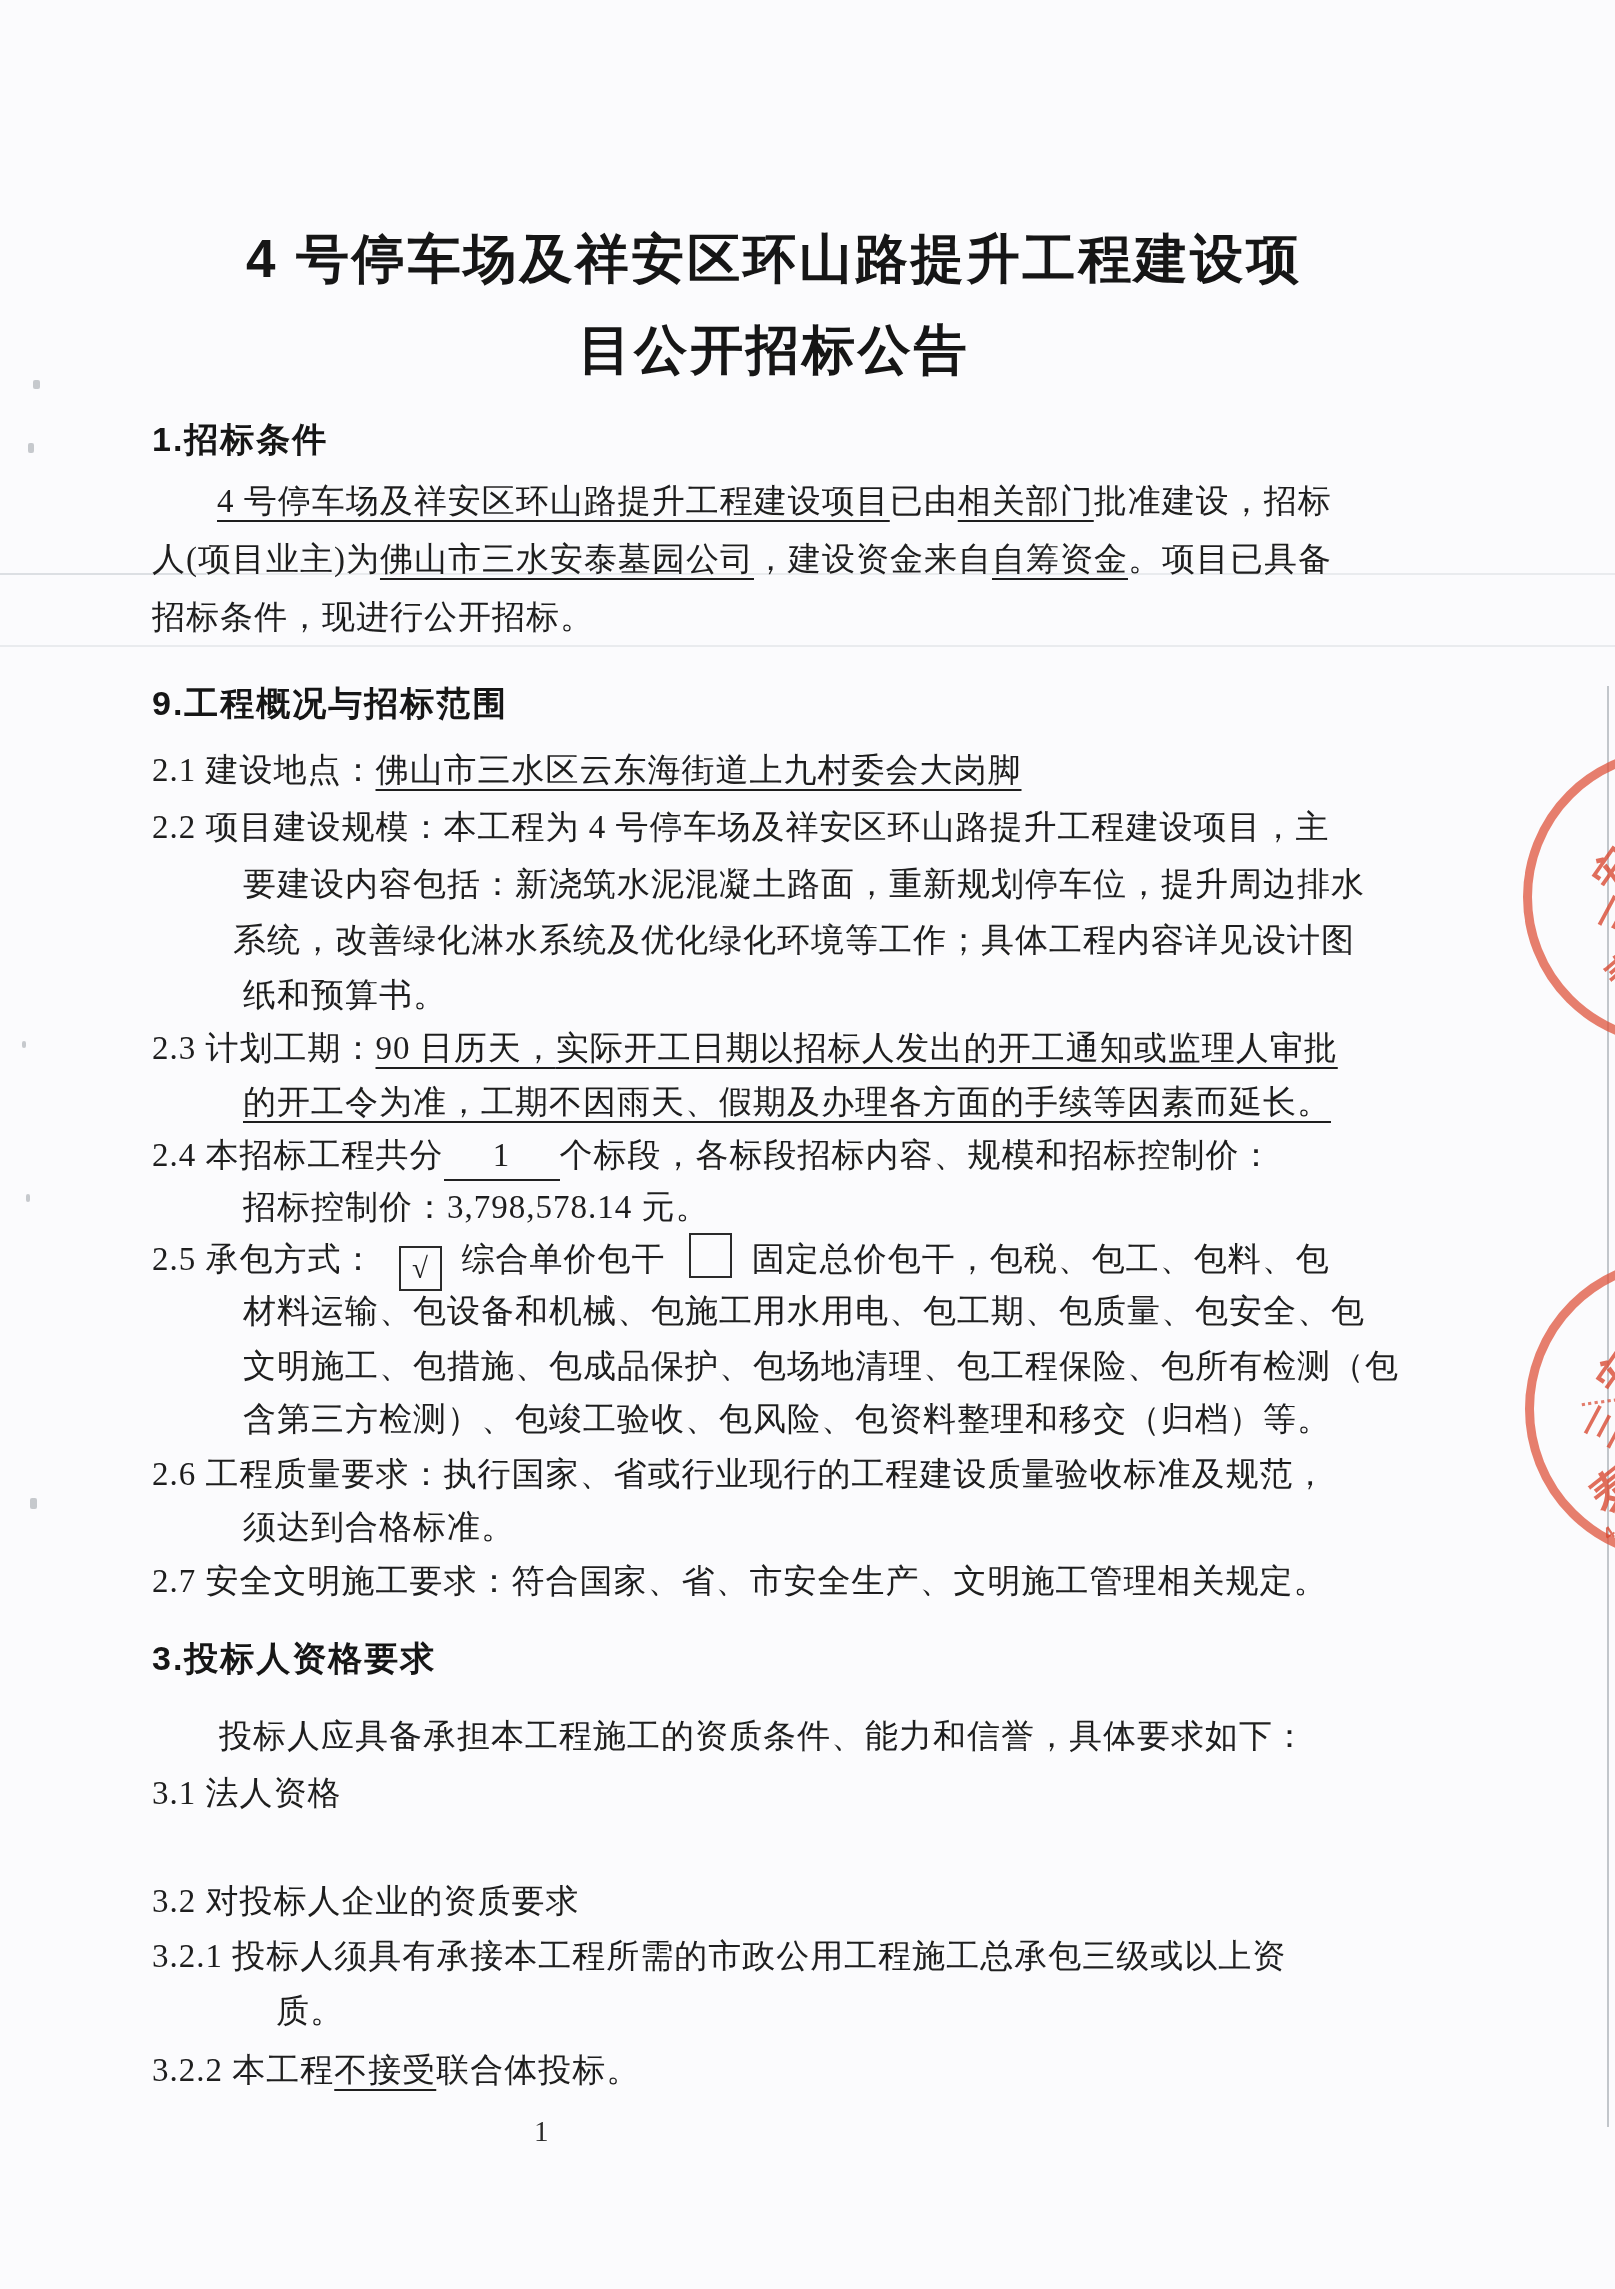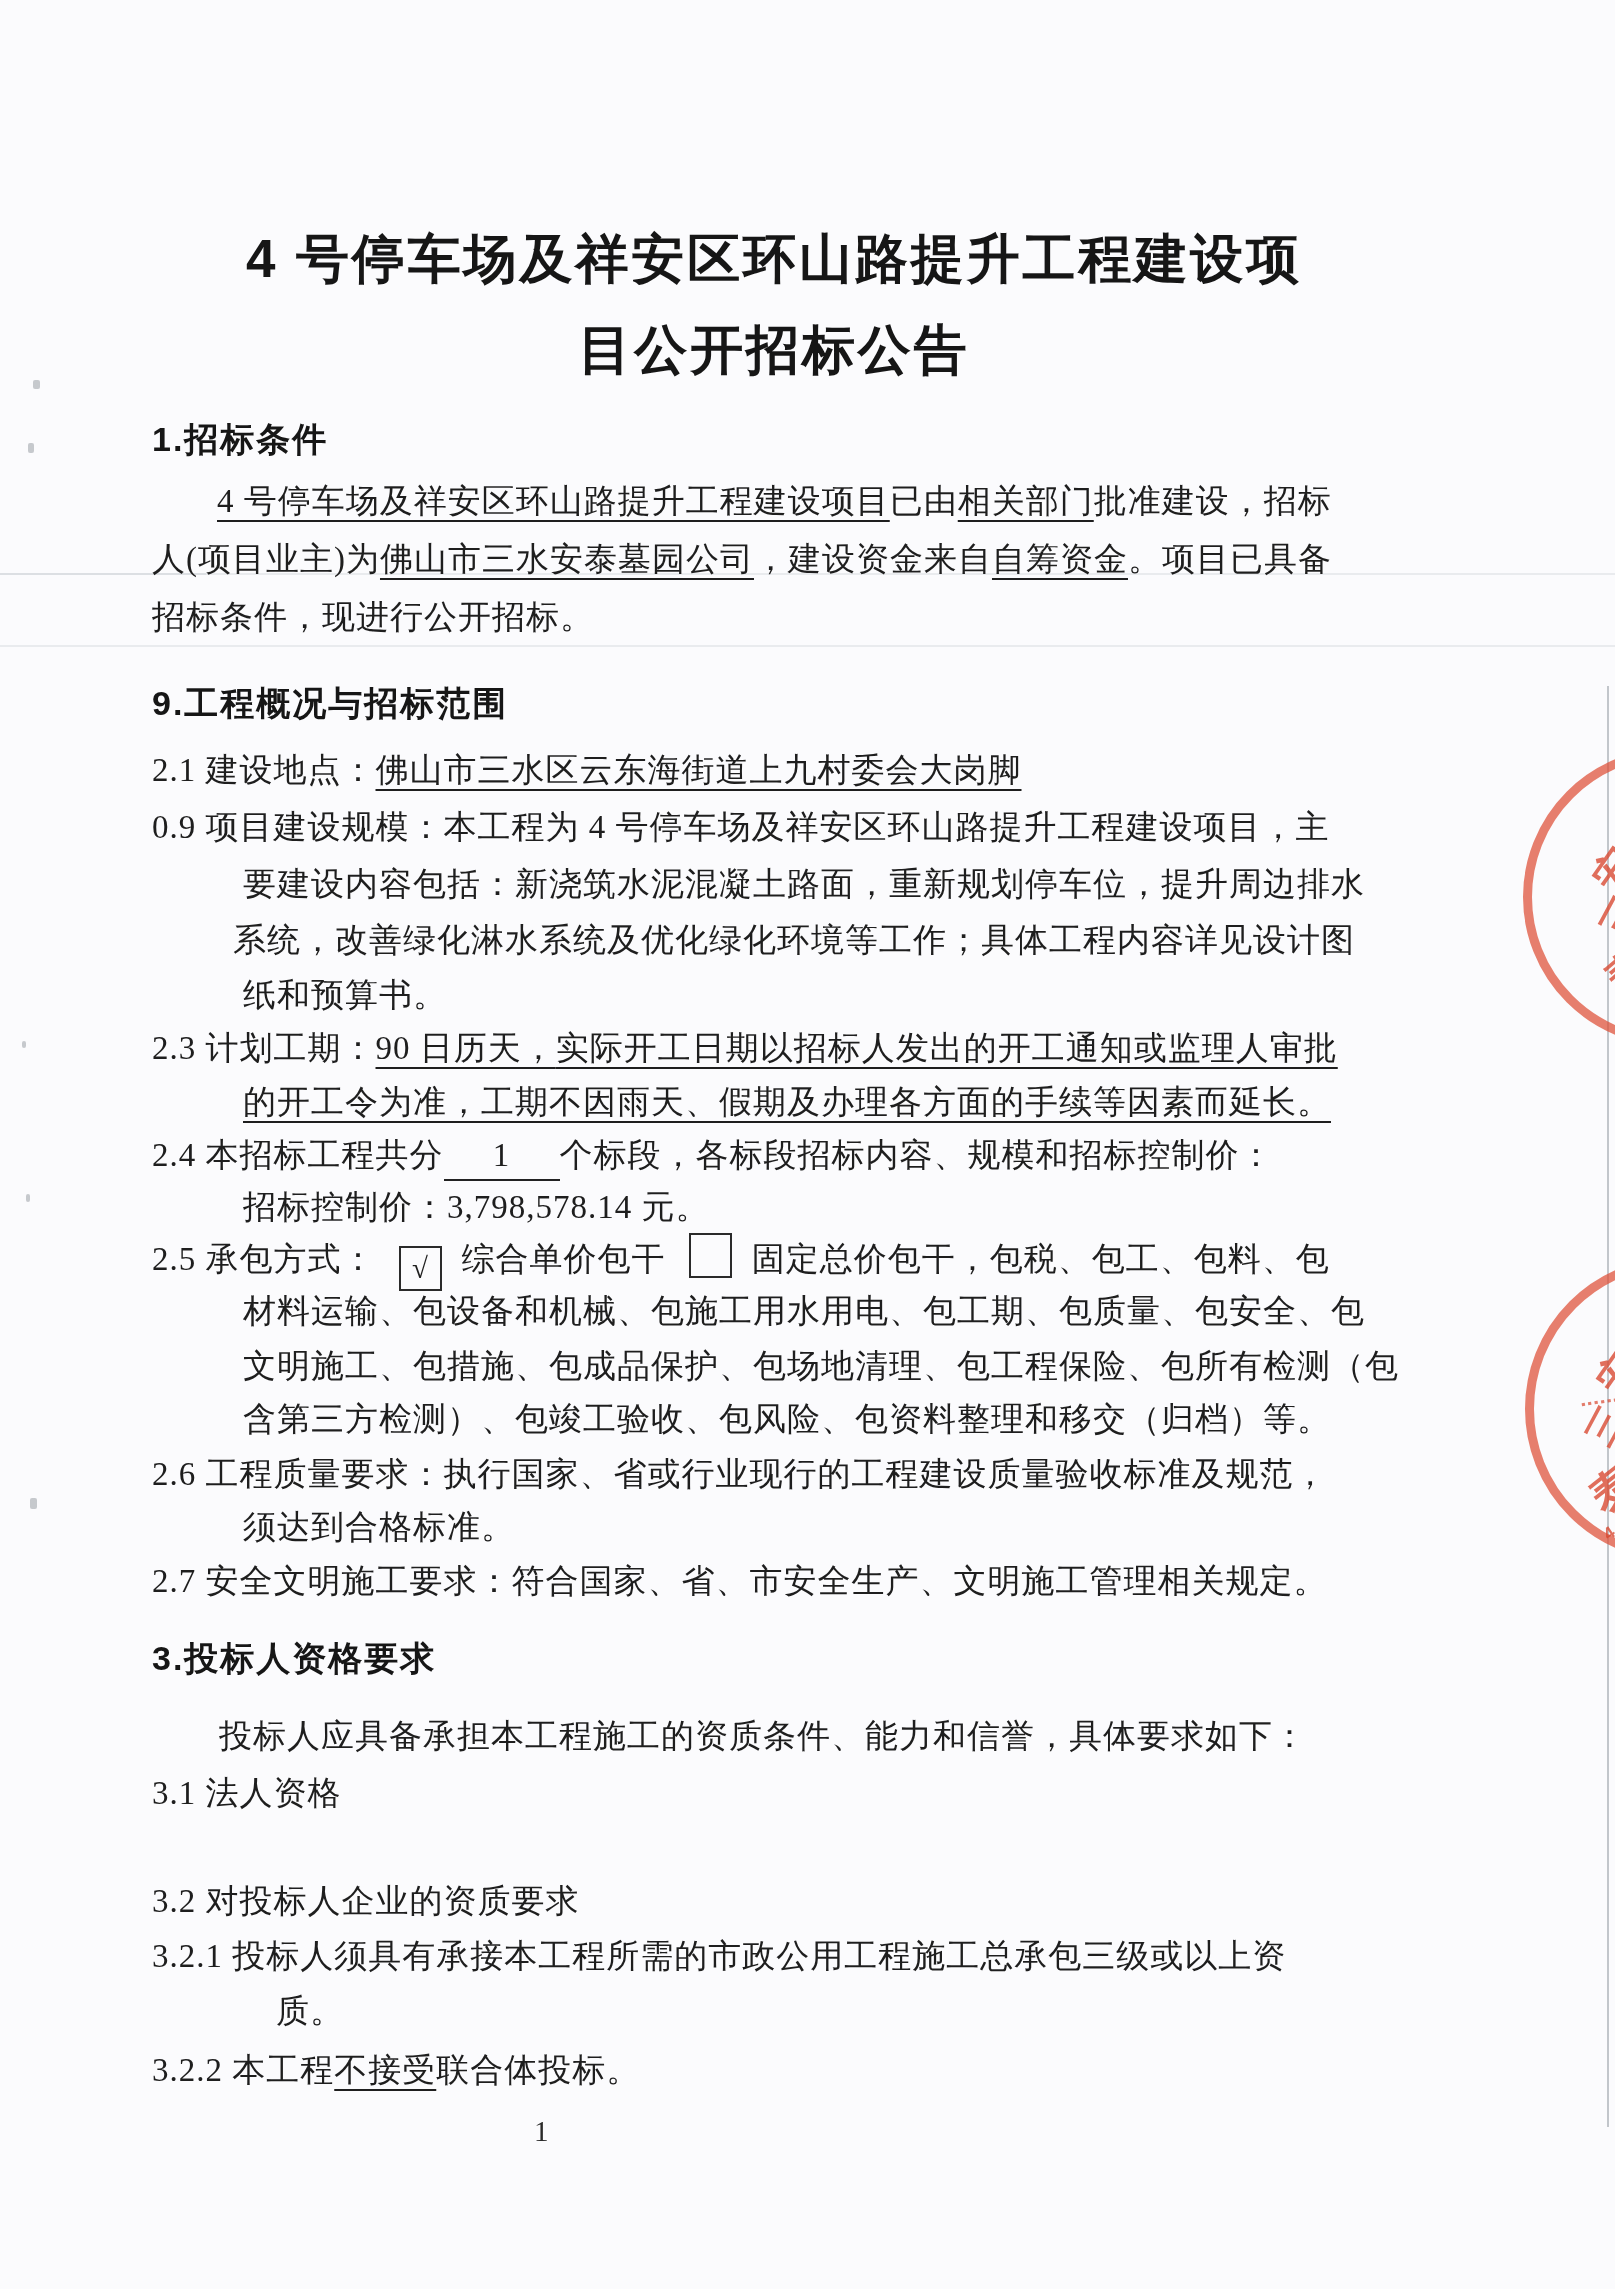--- a/index.html
+++ b/index.html
@@ -107,21 +107,21 @@
   <div class="title-ln" style="top:223px">4 号停车场及祥安区环山路提升工程建设项</div>
   <div class="title-ln" style="top:314px">目公开招标公告</div>
 
   <div class="hd" style="left:152px;top:412px">1.招标条件</div>
   <div class="ln" style="left:217px;top:478px"><span class="u">4 号停车场及祥安区环山路提升工程建设项目</span><span>已由</span><span class="u">相关部门</span><span>批准建设，招标</span></div>
   <div class="ln" style="left:152px;top:536px"><span>人(项目业主)为</span><span class="u">佛山市三水安泰墓园公司</span><span>，建设资金来自</span><span class="u">自筹资金</span><span>。项目已具备</span></div>
   <div class="ln" style="left:152px;top:594px"><span>招标条件，现进行公开招标。</span></div>
 
   <div class="hd" style="left:152px;top:676px">9.工程概况与招标范围</div>
   <div class="ln" style="left:152px;top:747px"><span>2.1 建设地点：</span><span class="u">佛山市三水区云东海街道上九村委会大岗脚</span></div>
-  <div class="ln" style="left:152px;top:804px"><span>0.9 项目建设规模：本工程为 4 号停车场及祥安区环山路提升工程建设项目，主</span></div>
+  <div class="ln" style="left:152px;top:804px"><span>2.2 项目建设规模：本工程为 4 号停车场及祥安区环山路提升工程建设项目，主</span></div>
   <div class="ln" style="left:243px;top:861px"><span>要建设内容包括：新浇筑水泥混凝土路面，重新规划停车位，提升周边排水</span></div>
   <div class="ln" style="left:233px;top:917px"><span>系统，改善绿化淋水系统及优化绿化环境等工作；具体工程内容详见设计图</span></div>
   <div class="ln" style="left:243px;top:972px"><span>纸和预算书。</span></div>
   <div class="ln" style="left:152px;top:1025px"><span>2.3 计划工期：</span><span class="u">90 日历天，</span><span class="u">实际开工日期以招标人发出的开工通知或监理人审批</span></div>
   <div class="ln" style="left:243px;top:1079px"><span class="u">的开工令为准，工期不因雨天、假期及办理各方面的手续等因素而延长。</span></div>
   <div class="ln" style="left:152px;top:1132px"><span>2.4 本招标工程共分</span><span class="blank">1</span><span>个标段，各标段招标内容、规模和招标控制价：</span></div>
   <div class="ln" style="left:243px;top:1184px"><span>招标控制价：3,798,578.14 元。</span></div>
   <div class="ln" style="left:152px;top:1233px"><span>2.5 承包方式：</span><span class="box">√</span><span>综合单价包干</span><span class="box"></span><span>固定总价包干，包税、包工、包料、包</span></div>
   <div class="ln" style="left:243px;top:1288px"><span>材料运输、包设备和机械、包施工用水用电、包工期、包质量、包安全、包</span></div>
   <div class="ln" style="left:243px;top:1396px"><span>含第三方检测）、包竣工验收、包风险、包资料整理和移交（归档）等。</span></div>

